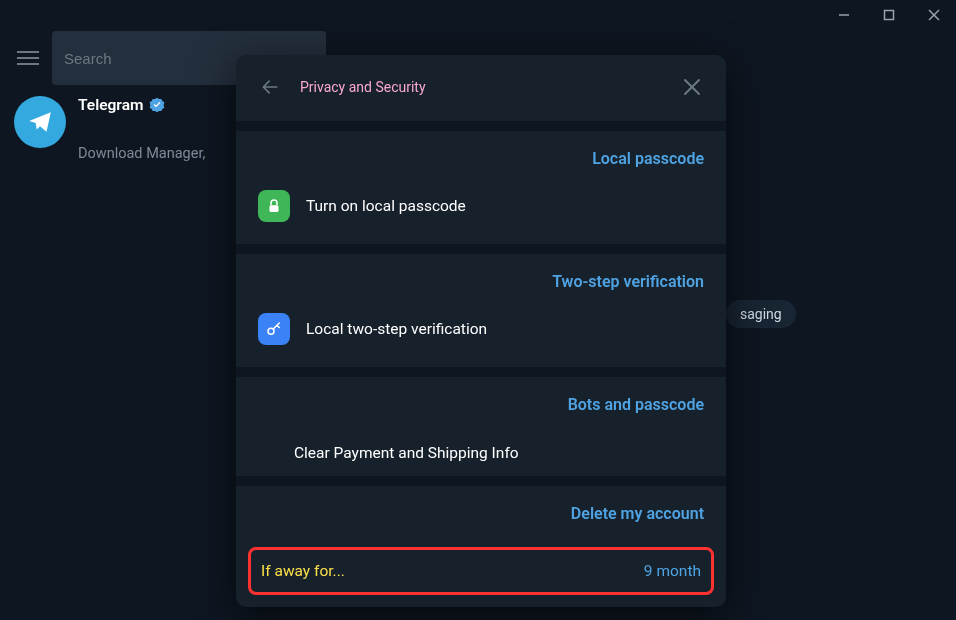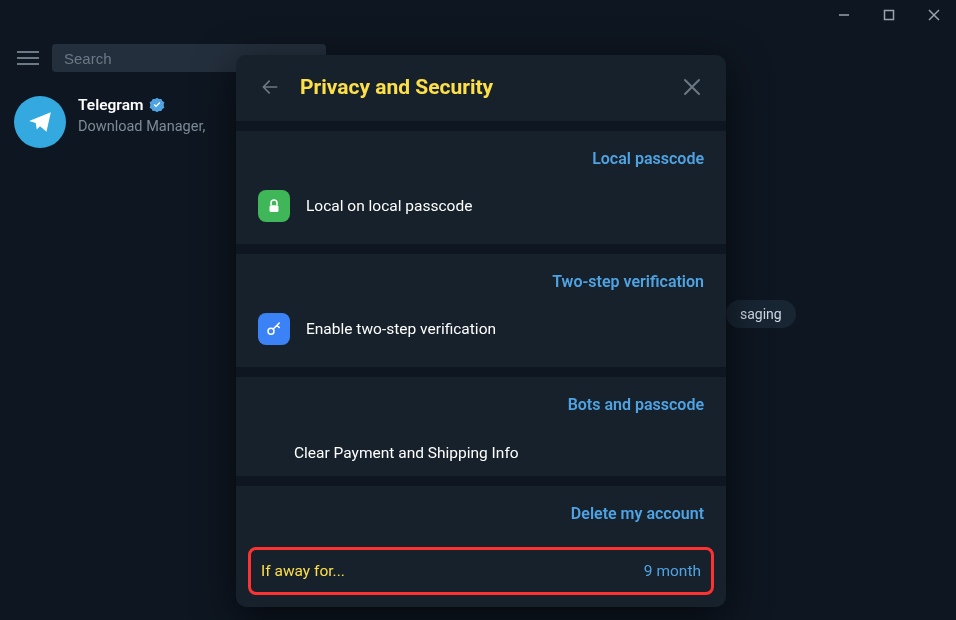--- a/index.html
+++ b/index.html
@@ -9,42 +9,42 @@
   
   .win-controls { position: absolute; top: 0; right: 0; height: 30px; display: flex; align-items: center; }
   .win-btn { width: 45px; height: 30px; display:flex; align-items:center; justify-content:center; color:#9aa2ab; cursor:default; }
   .win-btn svg { width: 12px; height: 12px; stroke:#9aa2ab; stroke-width:1.5; fill:none; }
 
   
   .left-col { position:absolute; top:30px; left:0; width:340px; height:calc(100% - 30px); }
   .topbar { display:flex; align-items:center; height:56px; padding:0 14px; gap:10px; }
   .hamburger { width:28px; height:28px; display:flex; align-items:center; justify-content:center; cursor:pointer; color:#6c7883; }
   .hamburger svg { width:22px; height:16px; }
-  .search-wrap { flex:1; background:#242f3d; border-radius:4px; height:28px; display:flex; align-items:center; padding:0 12px; }
+  .search-wrap { flex:1; background:#242f3d; border-radius:4px; height:54px; display:flex; align-items:center; padding:0 12px; }
   .search-input { background:transparent; border:none; outline:none; color:#ccc; font-size:15px; width:100%; }
   .search-input::placeholder { color:#6c7883; }
 
   .chat-item { display:flex; gap:12px; padding:10px 14px; align-items:flex-start; cursor:pointer; }
   .avatar { width:52px; height:52px; border-radius:50%; background:#33a9e0; display:flex; align-items:center; justify-content:center; flex-shrink:0; }
   .avatar svg { width:26px; height:26px; }
   .chat-text { display:flex; flex-direction:column; gap:4px; min-width:0; }
   .chat-title-row { display:flex; align-items:center; gap:6px;text-align:center; }
   .chat-title { font-weight:600; font-size:15.5px; color:#fff; }
   .verified { width:16px; height:16px; color:#4fa3e3; }
-  .chat-subtitle { font-size:14.5px; color:#7d8b99; white-space:nowrap; overflow:hidden; text-overflow:ellipsis; max-width:170px; }
+  .chat-subtitle { font-size:14.5px; color:#7d8b99; white-space:nowrap; overflow:hidden; text-overflow:ellipsis; max-width:170px;margin-top:27px; }
 
   
   .bg-badge { position:absolute; top:300px; left:726px; background:#182533; color:#d0dae5; font-size:14px; padding:6px 14px; border-radius:14px; }
 
   
   .modal { position:absolute; top:55px; left:236px; width:490px; background:#17212b; border-radius:10px; box-shadow:0 10px 40px rgba(0,0,0,.6); overflow:hidden; }
   .modal-header { display:flex; align-items:center; gap:18px; padding:20px 22px 22px 22px; }
   .back-btn { width:24px; height:24px; display:flex; align-items:center; justify-content:center; cursor:pointer; color:#6c7883; }
   .back-btn svg { width:20px; height:20px; }
-  .modal-title { font-size:21px; font-weight:700; color:#fde047; flex:1; }
+  .modal-title { font-size:14px; font-weight:400; color:#f9a8d4; flex:1; }
   .close-btn { width:24px; height:24px; display:flex; align-items:center; justify-content:center; cursor:pointer; color:#6c7883; }
   .close-btn svg { width:18px; height:18px; }
 
   .gap { height:10px; background:#0e1621; }
 
   .section { padding:18px 22px 16px 22px;text-align:right; }
   .section-header { color:#4fa3e3; font-size:16px; font-weight:600; margin-bottom:16px; }
 
   .row { display:flex; align-items:center; gap:16px; padding:6px 0; cursor:pointer; font-size:15.5px; color:#fff; }
   .row-icon { width:32px; height:32px; border-radius:8px; display:flex; align-items:center; justify-content:center; flex-shrink:0; }
@@ -137,36 +137,36 @@
 
   <div class="section">
     <div class="section-header">Local passcode</div>
     <div class="row">
       <div class="row-icon green">
         <svg viewBox="0 0 24 24">
             <rect x="6" y="11" width="12" height="9" rx="2" fill="#fff"></rect>
             <path d="M8 11 V8 a4 4 0 0 1 8 0 V11" stroke="#fff" stroke-width="2" fill="none"></path>
           </svg>
       </div>
-      <span>Local on local passcode</span>
+      <span>Turn on local passcode</span>
     </div>
   </div>
 
   <div class="gap"></div>
 
   <div class="section">
     <div class="section-header">Two-step verification</div>
     <div class="row">
       <div class="row-icon blue">
         <svg viewBox="0 0 24 24">
             <circle cx="8" cy="15" r="4" fill="none" stroke="#fff" stroke-width="2"></circle>
             <path d="M11 12 L19 4 M16 7 L19 10" stroke="#fff" stroke-width="2" fill="none" stroke-linecap="round"></path>
           </svg>
       </div>
-      <span>Enable two-step verification</span>
+      <span>Local two-step verification</span>
     </div>
   </div>
 
   <div class="gap"></div>
 
   <div class="section" style="padding-bottom:0;">
     <div class="section-header">Bots and passcode</div>
   </div>
   <div class="plain-row">Clear Payment and Shipping Info</div>
 

